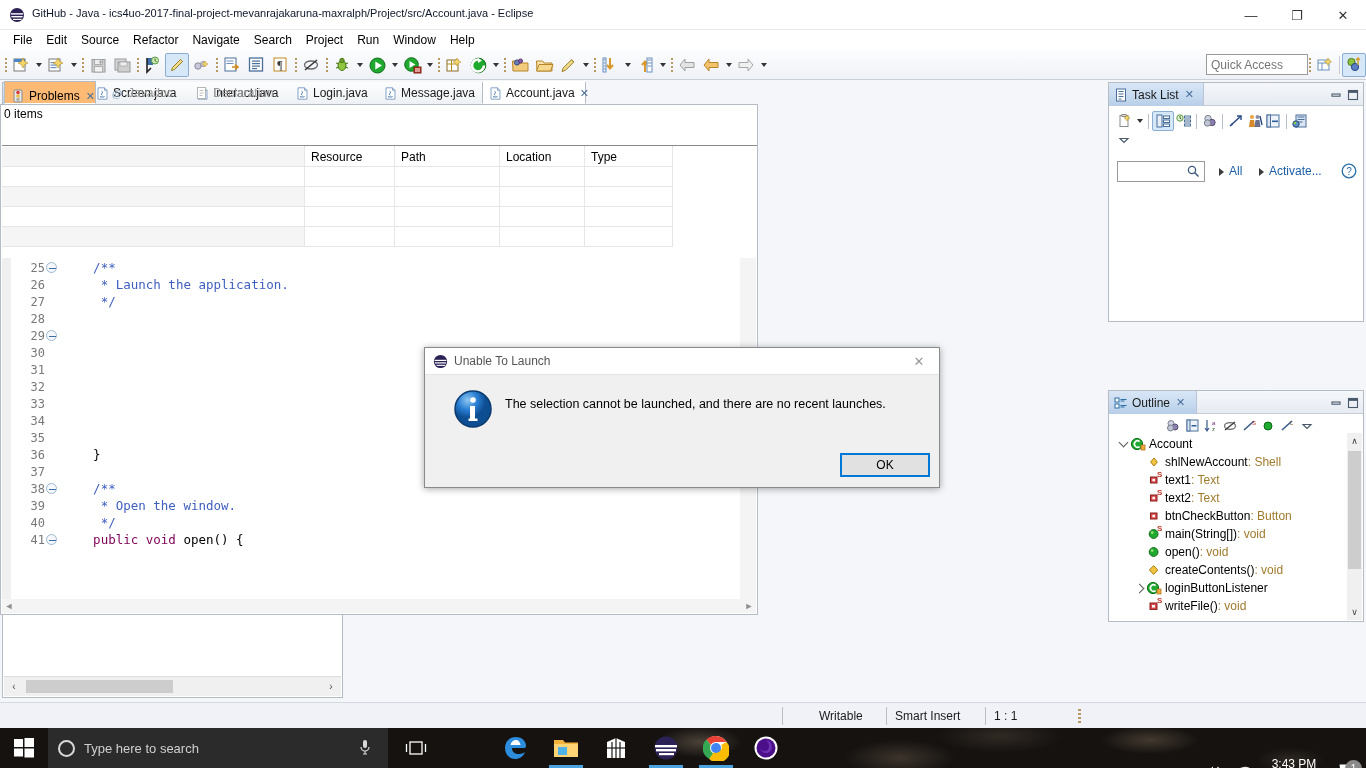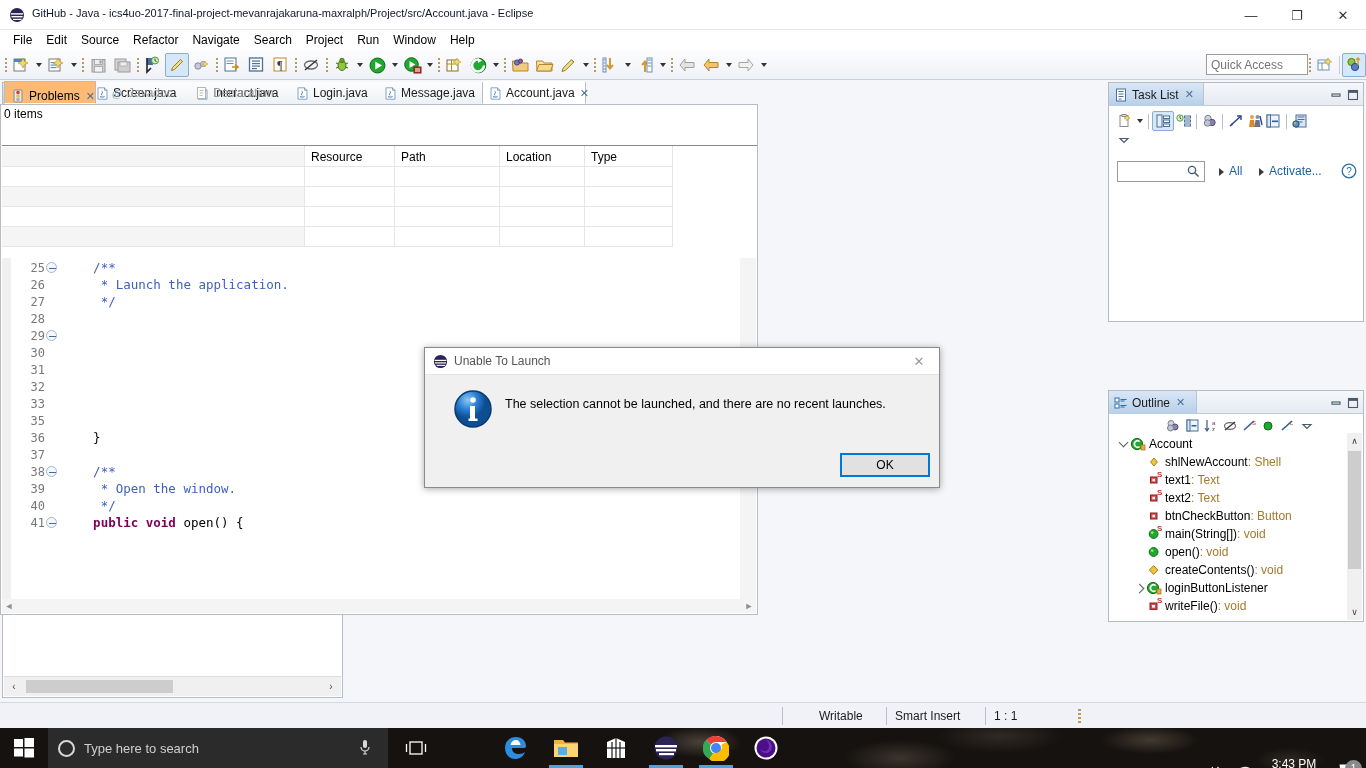--- a/index.html
+++ b/index.html
@@ -98,21 +98,21 @@
     background-size:3px 3px; }
   .code { position:absolute; left:10px; top:1px; right:17px; bottom:15px;
     font-family:"DejaVu Sans Mono","Liberation Mono",monospace; font-size:12.5px;
     overflow:hidden; background:#fff; }
   .cline { height:17px; display:flex; align-items:center; white-space:pre; }
   .cline .ln { width:34px; text-align:right; color:#787878; font-size:12px; flex:0 0 auto;
      font-family:"DejaVu Sans Mono","Liberation Mono",monospace; }
   .cline .fm { width:12px; flex:0 0 auto; display:flex; align-items:center; justify-content:center; }
   .cline .src { padding-left:6px; }
   .cline.hl { background:#e8f0fe; }
-  .kw { color:#7f0055; font-weight:bold; }
+  .kw { color:#7f0055; font-weight:normal; }
   .cmt { color:#3f5fbf; }
   .fold { width:11px; height:11px; border:1px solid #9fb8d0; border-radius:50%; background:#f4f8fc;
     position:relative; }
   .fold::before { content:""; position:absolute; left:2px; top:4.5px; width:7px; height:1.5px; background:#3a6ea5; }
   .fold.plus::after { content:""; position:absolute; left:4.5px; top:2px; width:1.5px; height:7px; background:#3a6ea5; }
   .evscroll { position:absolute; right:1px; top:1px; width:16px; bottom:15px; background:#f4f4f4; }
   .evscroll .thumb { position:absolute; left:2px; top:14px; width:12px; height:100px; background:#cdcdcd; }
   .ehscroll { position:absolute; left:1px; right:1px; bottom:1px; height:14px; background:#f4f4f4; }
   .ehscroll .sbL,.ehscroll .sbR { position:absolute; top:0; width:14px; height:13px; color:#909090;
     display:flex; align-items:center; justify-content:center; font-size:9px; }
@@ -786,20 +786,21 @@
             <div class="cline"><span class="ln">24</span><span class="fm"></span><span class="src"></span></div>
             <div class="cline"><span class="ln">25</span><span class="fm"><span class="fold"></span></span><span class="src"><span class="cmt">    /**</span></span></div>
             <div class="cline"><span class="ln">26</span><span class="fm"></span><span class="src"><span class="cmt">     * Launch the application.</span></span></div>
             <div class="cline"><span class="ln">27</span><span class="fm"></span><span class="src"><span class="cmt">     */</span></span></div>
             <div class="cline"><span class="ln">28</span><span class="fm"></span><span class="src"></span></div>
             <div class="cline"><span class="ln">29</span><span class="fm"><span class="fold"></span></span><span class="src"><span>    </span></span></div>
             <div class="cline"><span class="ln">30</span><span class="fm"></span><span class="src"></span></div>
             <div class="cline"><span class="ln">31</span><span class="fm"></span><span class="src"></span></div>
             <div class="cline"><span class="ln">32</span><span class="fm"></span><span class="src"></span></div>
             <div class="cline"><span class="ln">33</span><span class="fm"></span><span class="src"></span></div>
+            <div class="cline"><span class="ln">34</span><span class="fm"></span><span class="src"></span></div>
             <div class="cline"><span class="ln">35</span><span class="fm"></span><span class="src"></span></div>
             <div class="cline"><span class="ln">36</span><span class="fm"></span><span class="src"><span>    }</span></span></div>
             <div class="cline"><span class="ln">37</span><span class="fm"></span><span class="src"></span></div>
             <div class="cline"><span class="ln">38</span><span class="fm"><span class="fold"></span></span><span class="src"><span class="cmt">    /**</span></span></div>
             <div class="cline"><span class="ln">39</span><span class="fm"></span><span class="src"><span class="cmt">     * Open the window.</span></span></div>
             <div class="cline"><span class="ln">40</span><span class="fm"></span><span class="src"><span class="cmt">     */</span></span></div>
             <div class="cline"><span class="ln">41</span><span class="fm"><span class="fold"></span></span><span class="src"><span class="kw">    public void</span><span> open() {</span></span></div>
           </div>
         <div class="evscroll">
           <div class="thumb"></div>

